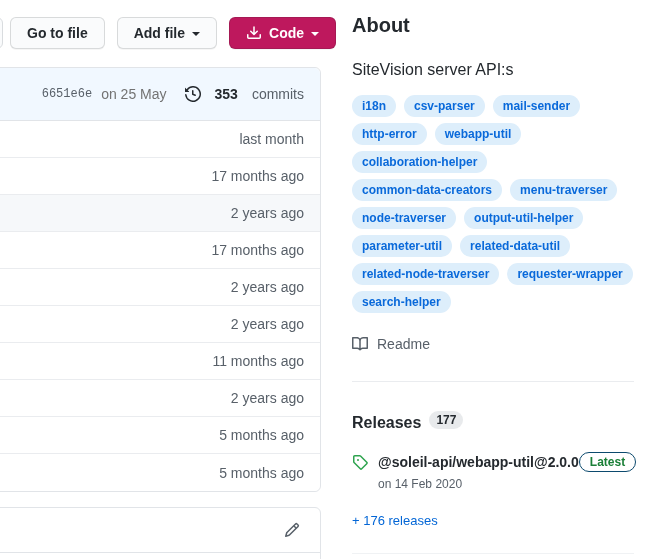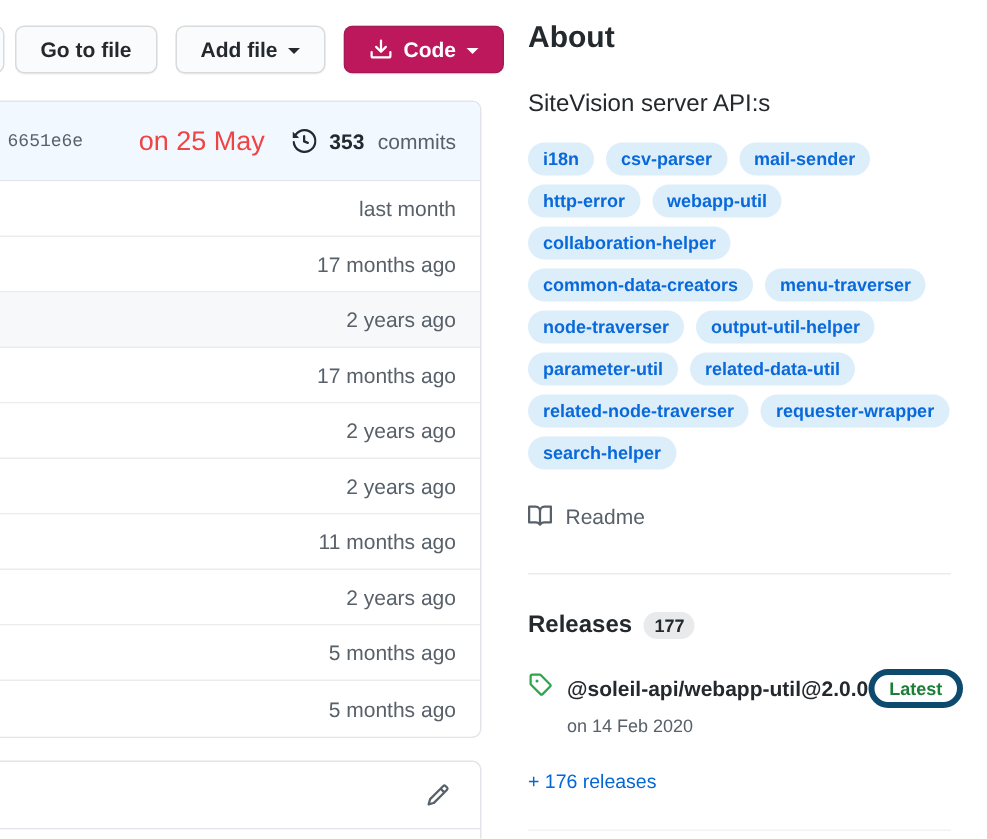--- a/index.html
+++ b/index.html
@@ -36,22 +36,22 @@
   .file-box {
     position: absolute; left: -340px; top: 67px; width: 661px;
     background: #ffffff; border: 1px solid #e1e4e8; border-radius: 6px;
   }
   .commit-bar {
     height: 53px; background: #f1f8ff; border-bottom: 1px solid #e1e4e8;
     border-radius: 6px 6px 0 0;
     display: flex; align-items: center; justify-content: flex-end; padding: 0 16px;
   }
   .commit-hash { font-family: "Liberation Mono", monospace; font-size: 12px; color: #586069; margin-right: 9px; cursor: pointer; }
-  .commit-date { font-size: 18px; color: #ef4444; margin-left: 28px; }
-  .commits-link { display: inline-flex; align-items: center; gap: 9px; margin-left: 18px; color: #24292e; cursor: pointer; }
+  .commit-date { font-size: 14px; color: #737373; }
+  .commits-link { display: inline-flex; align-items: center; gap: 14px; margin-left: 18px; color: #24292e; cursor: pointer; }
   .commits-link .icon16 { color: #24292e; }
   .commits-count { font-size: 14px; font-weight: 700; }
   .commits-word { font-size: 14px; color: #586069; font-weight: 400; }
 
   .file-row {
     height: 37px; display: flex; align-items: center; justify-content: flex-end;
     padding: 0 16px; font-size: 14px; color: #586069;
     border-bottom: 1px solid #eaecef; cursor: pointer; background: #ffffff;
   }
   .file-row:last-child { border-bottom: none; border-radius: 0 0 6px 6px; }
@@ -78,33 +78,33 @@
     border-radius: 2em; background: #ddeefb; color: #0969da;
     font-size: 12px; font-weight: 600; cursor: pointer; white-space: nowrap;
   }
   .readme-link {
     margin-top: 23px; display: inline-flex; align-items: flex-start; gap: 9px;
     color: #586069; font-size: 14px; cursor: pointer;
   }
   .divider { border: none; border-top: 1px solid #eaecef; margin-top: 25px; }
 
   .releases-title-row { margin-top: 25px; display: flex; align-items: center; gap: 8px; }
-  .releases-title { font-size: 16px; font-weight: 700; }
+  .releases-title { font-size: 16px; font-weight: 700; margin-top: 7px; }
   .count-badge {
     display: inline-block; min-width: 20px; padding: 2px 7px; border-radius: 2em;
     background: rgba(209,213,218,0.5); color: #24292e;
     font-size: 12px; font-weight: 600; text-align: center;
   }
   .release-item { margin-top: 20px; display: flex; gap: 10px; align-items: flex-start; }
   .tag-icon-wrap { color: #2ea44f; margin-top: 2px; display: inline-flex; }
   .release-line { display: flex; align-items: center; gap: 0; }
   .release-name { font-size: 14px; font-weight: 700; color: #24292e; cursor: pointer; white-space: nowrap; }
   .latest-badge {
     font-size: 12px; font-weight: 600; color: #1a7f37;
-    border: 4px solid #0c4a6e; border-radius: 2em; padding: 2px 10px; cursor: pointer;
+    border: 1px solid #0c4a6e; border-radius: 2em; padding: 2px 10px; cursor: pointer;
   }
   .release-date { margin-top: 5px; font-size: 12px; color: #586069; }
   .more-releases { margin-top: 22px; font-size: 13px; color: #0366d6; cursor: pointer; }
   .bottom-divider { border: none; border-top: 1px solid #f0f2f4; margin-top: 25px; }
 </style>
 </head>
 <body>
 
 <div class="stage">
 

